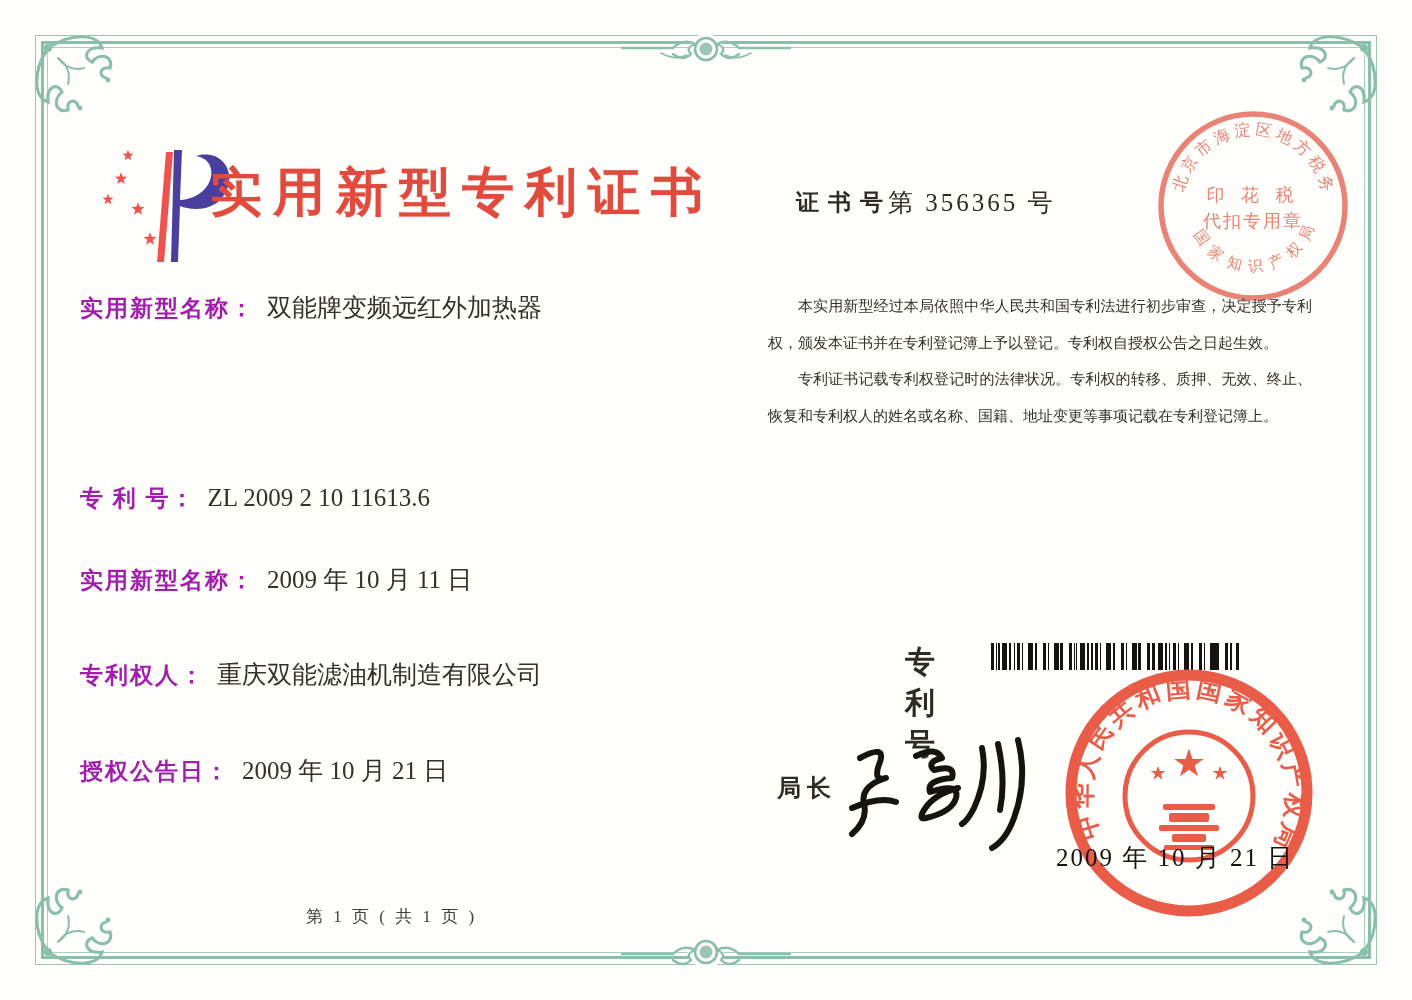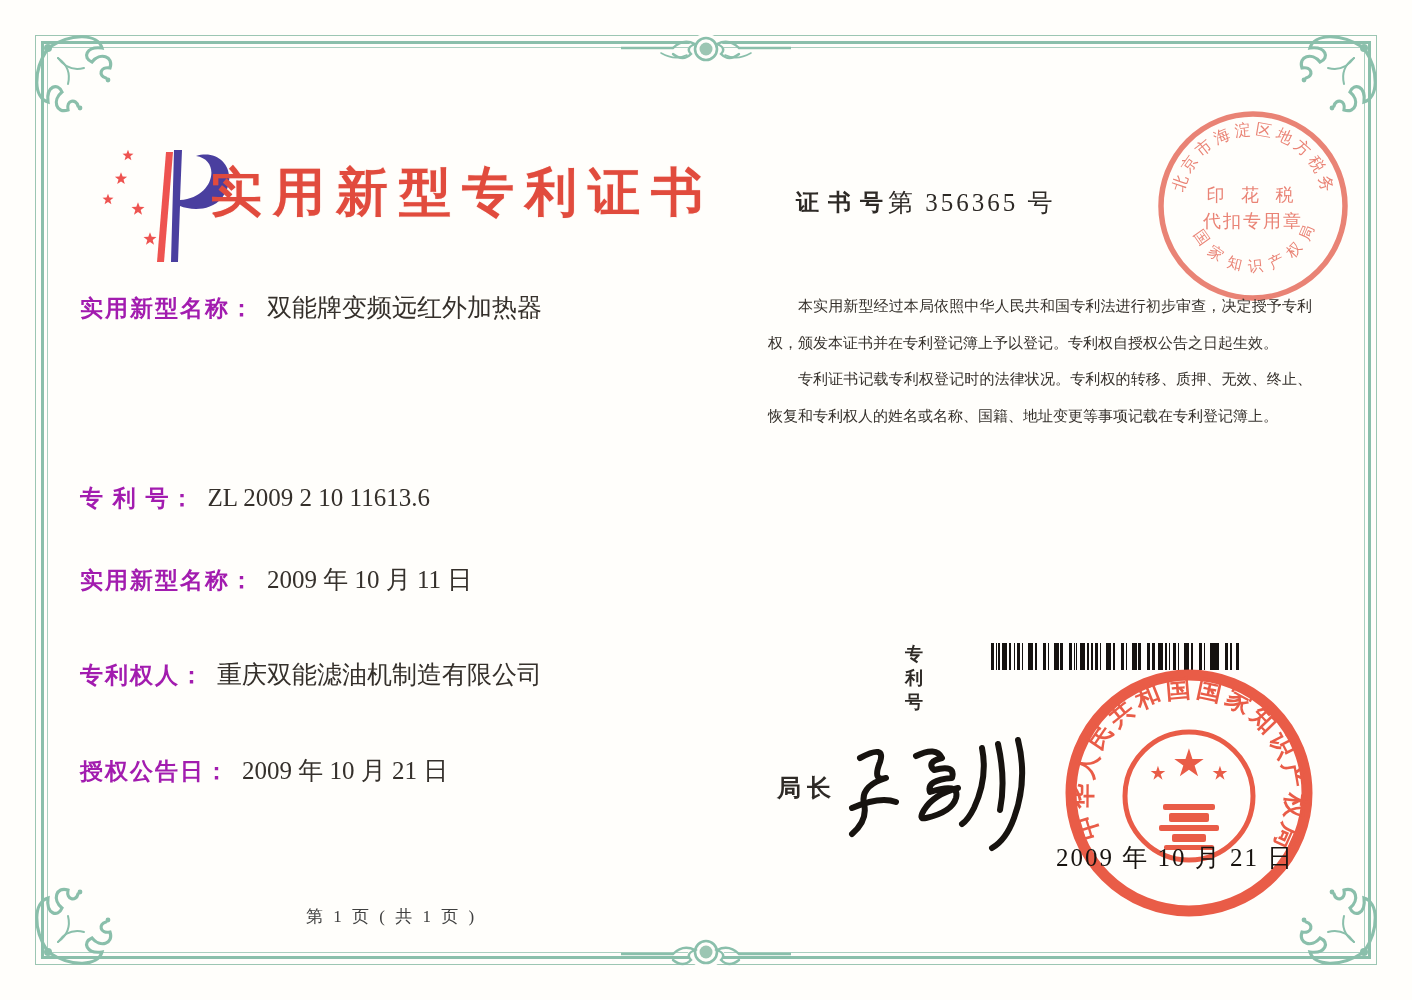--- a/index.html
+++ b/index.html
@@ -37,21 +37,21 @@
   .field .val{font-size:25px;margin-left:12px;color:#35302b;font-family:Liberation Serif, serif;}
   .f1{top:291px;} .f2{top:389px;} .f3{top:483px;} .f4{top:563px;} .f5{top:658px;} .f6{top:754px;}
   
   .body-text{position:absolute;left:768px;top:288px;width:544px;}
   .body-text p{
     margin:0;font-size:15px;line-height:36.5px;text-indent:2em;
     text-align:justify;color:#35302b;
   }
   
   .barcode-row{position:absolute;left:905px;top:640px;height:30px;}
-  .barcode-label{font-size:18px;font-weight:600;letter-spacing:4px;position:absolute;left:0;top:2px;}
+  .barcode-label{font-size:30px;font-weight:600;letter-spacing:4px;position:absolute;left:0;top:2px;}
   .barcode{
     position:absolute;left:86px;top:3px;width:248px;height:27px;
     background:
       repeating-linear-gradient(90deg,#15120f 0 3px,transparent 3px 5px,#15120f 5px 6px,transparent 6px 11px,#15120f 11px 16px,transparent 16px 18px,#15120f 18px 20px,transparent 20px 26px),
       repeating-linear-gradient(90deg,transparent 0 7px,#15120f 7px 9px,transparent 9px 23px,#15120f 23px 24px,transparent 24px 31px);
   }
   
   .director-label{position:absolute;left:777px;top:772px;font-size:24px;letter-spacing:6px;font-weight:600;text-align:right;}
   .signature{position:absolute;left:832px;top:730px;width:200px;height:125px;}
   

